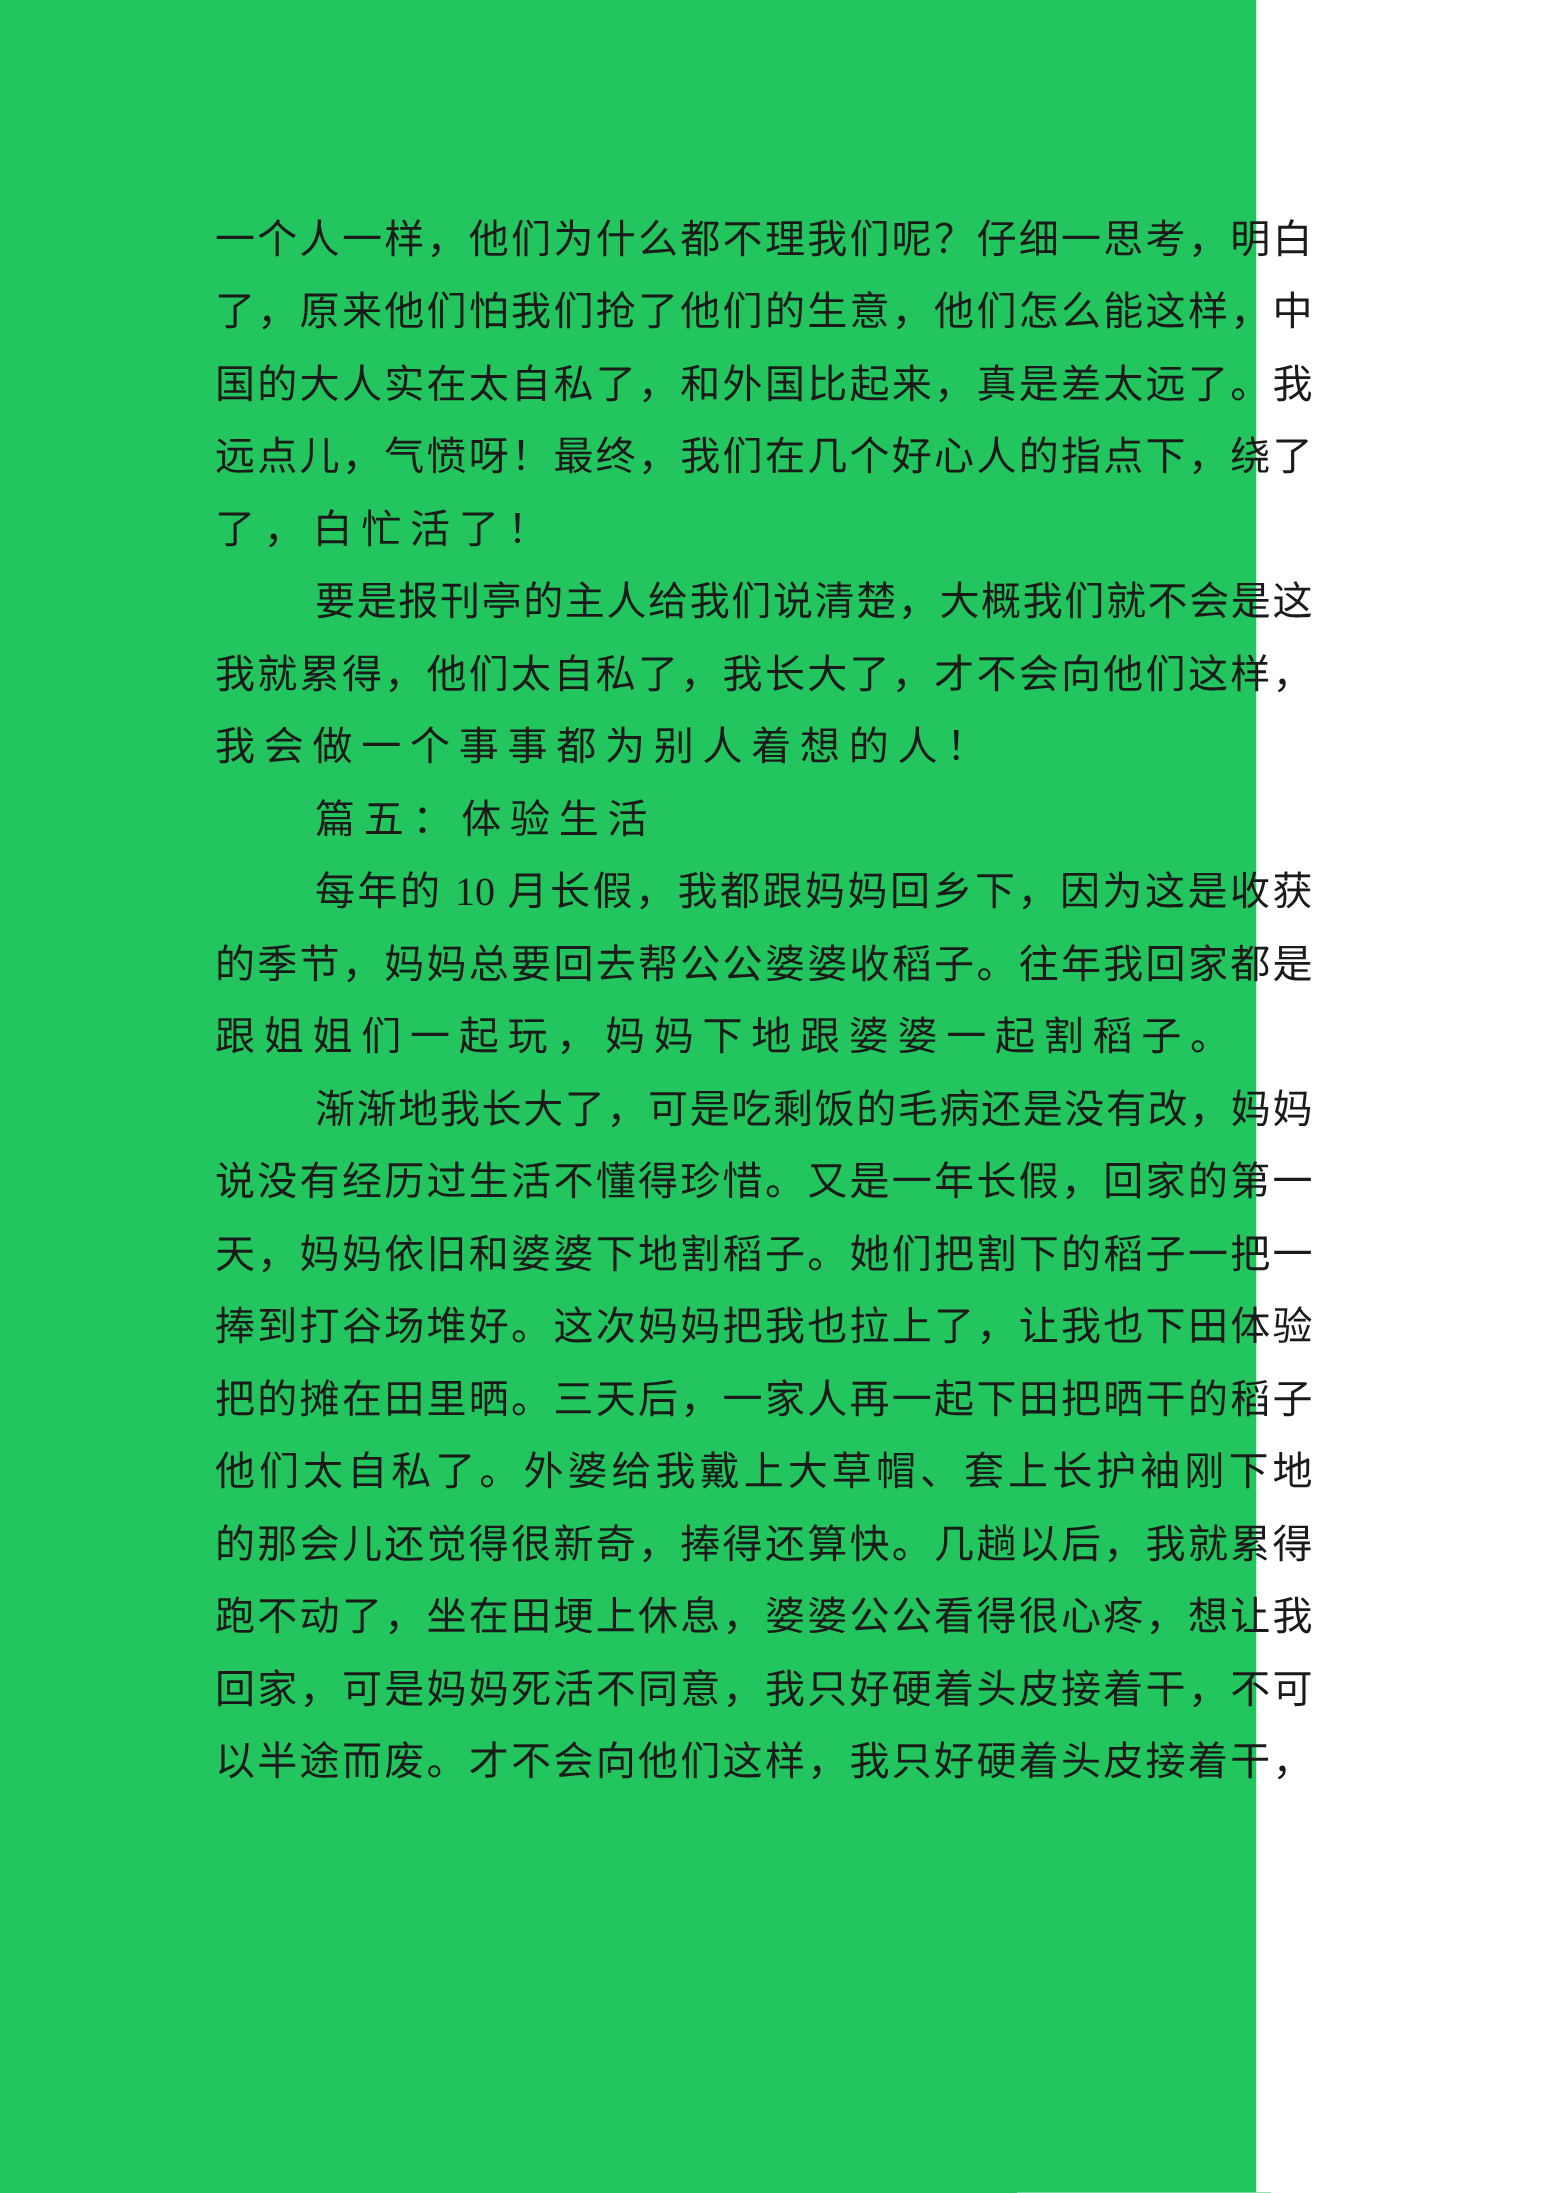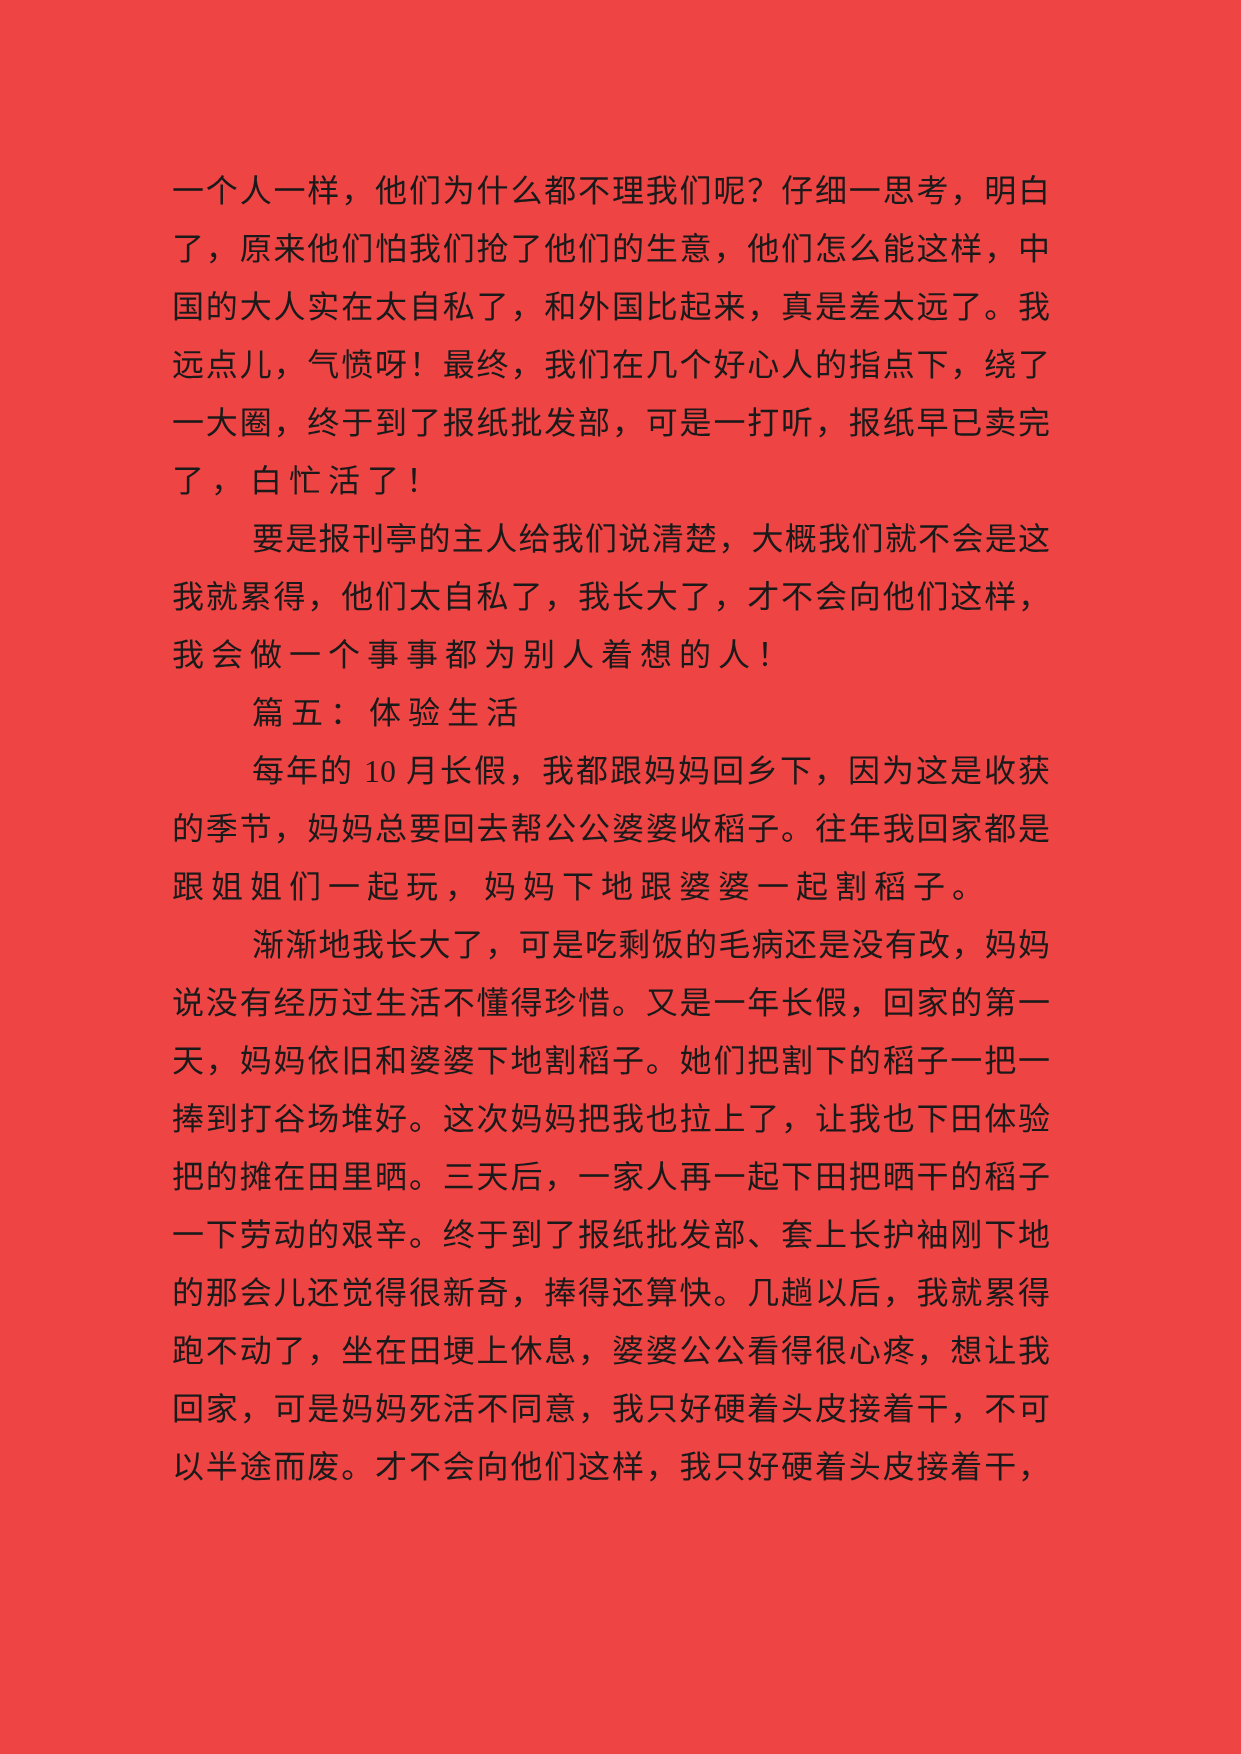--- a/index.html
+++ b/index.html
@@ -11,23 +11,23 @@
     height: 1754px;
     position: relative;
     background: #ffffff;
     font-family: "Liberation Serif", "DejaVu Serif", serif;
     overflow: hidden;
   }
   .page {
     position: absolute;
     left: 0;
     top: 0;
-    width: 1241px;
+    width: 1005px;
     height: 1754px;
-    background: #ef4444;
+    background: #22c55e;
   }
   .page-text {
     position: absolute;
     left: 172px;
     top: 162px;
     width: 878px;
     font-size: 32px;
     line-height: 58px;
     color: #1a1a1a;
   }
@@ -52,33 +52,32 @@
 </style>
 </head>
 <body style="background: rgb(255, 255, 255);">
 
 <div class="page">
   <div class="page-text" style="color: rgb(26, 26, 26);">
       <div class="line fill">一个人一样，他们为什么都不理我们呢？仔细一思考，明白</div>
       <div class="line fill">了，原来他们怕我们抢了他们的生意，他们怎么能这样，中</div>
       <div class="line fill">国的大人实在太自私了，和外国比起来，真是差太远了。我</div>
       <div class="line fill">远点儿，气愤呀！最终，我们在几个好心人的指点下，绕了</div>
-      <div class="line fill">一大圈，终于到了报纸批发部，可是一打听，报纸早已卖完</div>
       <div class="line">了，白忙活了！</div>
       <div class="line indent fill">要是报刊亭的主人给我们说清楚，大概我们就不会是这</div>
       <div class="line fill">我就累得，他们太自私了，我长大了，才不会向他们这样，</div>
       <div class="line">我会做一个事事都为别人着想的人！</div>
       <div class="line indent">篇五：体验生活</div>
       <div class="line indent fill">每年的 10 月长假，我都跟妈妈回乡下，因为这是收获</div>
       <div class="line fill">的季节，妈妈总要回去帮公公婆婆收稻子。往年我回家都是</div>
       <div class="line">跟姐姐们一起玩，妈妈下地跟婆婆一起割稻子。</div>
       <div class="line indent fill">渐渐地我长大了，可是吃剩饭的毛病还是没有改，妈妈</div>
       <div class="line fill">说没有经历过生活不懂得珍惜。又是一年长假，回家的第一</div>
       <div class="line fill">天，妈妈依旧和婆婆下地割稻子。她们把割下的稻子一把一</div>
       <div class="line fill">捧到打谷场堆好。这次妈妈把我也拉上了，让我也下田体验</div>
       <div class="line fill">把的摊在田里晒。三天后，一家人再一起下田把晒干的稻子</div>
-      <div class="line fill">一下劳动的艰辛。终于到了报纸批发部、套上长护袖刚下地</div>
+      <div class="line fill">他们太自私了。外婆给我戴上大草帽、套上长护袖刚下地</div>
       <div class="line fill">的那会儿还觉得很新奇，捧得还算快。几趟以后，我就累得</div>
       <div class="line fill">跑不动了，坐在田埂上休息，婆婆公公看得很心疼，想让我</div>
       <div class="line fill">回家，可是妈妈死活不同意，我只好硬着头皮接着干，不可</div>
       <div class="line fill">以半途而废。才不会向他们这样，我只好硬着头皮接着干，</div>
     </div>
 </div>
 
 </body></html>

